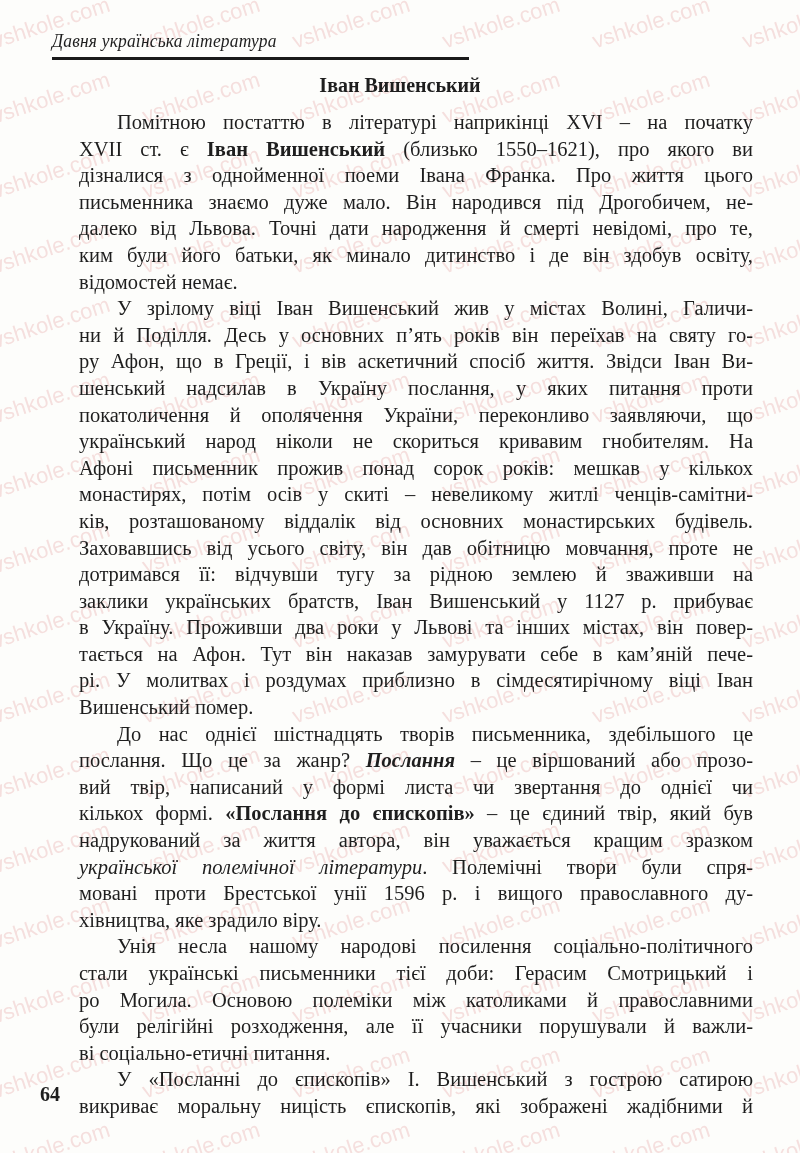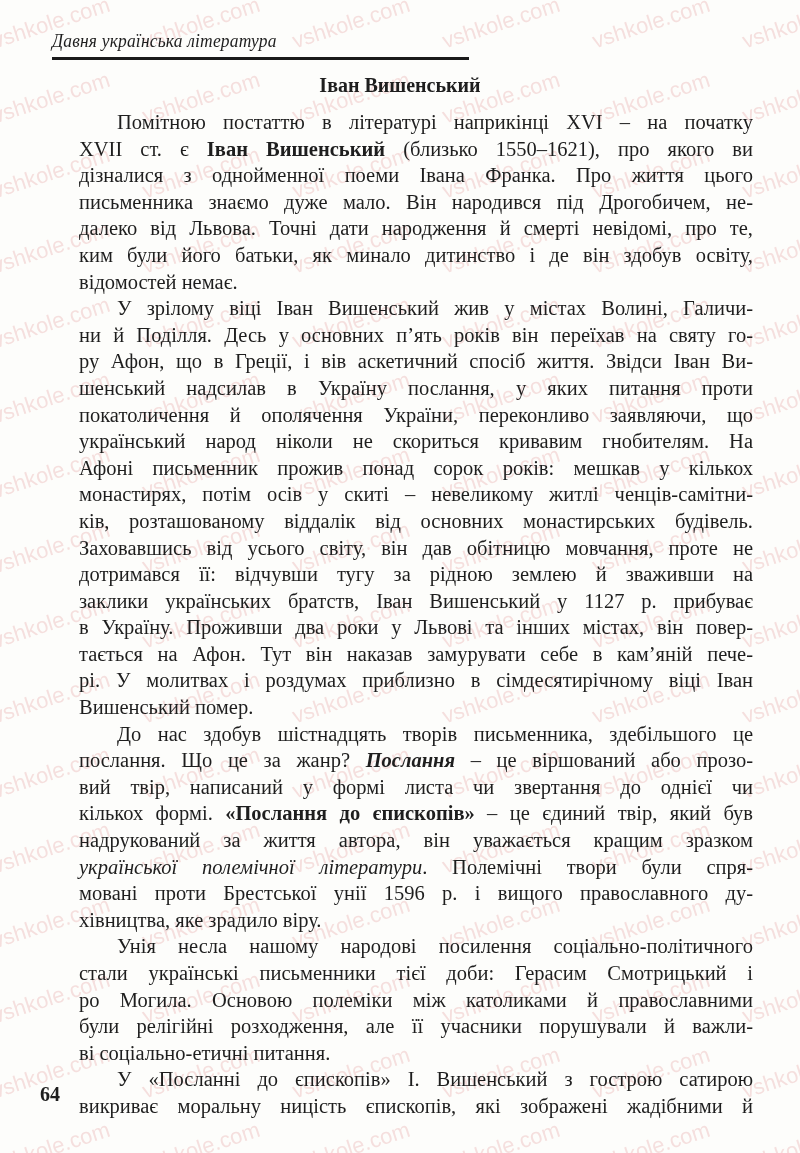--- a/index.html
+++ b/index.html
@@ -167,21 +167,21 @@
       <span class="line"><span>ків, розташованому віддалік від основних монастирських будівель.</span></span>
       <span class="line"><span>Заховавшись від усього світу, він дав обітницю мовчання, проте не</span></span>
       <span class="line"><span>дотримався її: відчувши тугу за рідною землею й зваживши на</span></span>
       <span class="line"><span>заклики українських братств, Іван Вишенський у 1127 р. прибуває</span></span>
       <span class="line"><span>в Україну. Проживши два роки у Львові та інших містах, він повер-</span></span>
       <span class="line"><span>тається на Афон. Тут він наказав замурувати себе в кам’яній пече-</span></span>
       <span class="line"><span>рі. У молитвах і роздумах приблизно в сімдесятирічному віці Іван</span></span>
       <span class="line last"><span>Вишенський помер.</span></span>
     </div>
     <div>
-      <span class="line indent"><span>До нас здобув шістнадцять творів письменника, здебільшого це</span></span>
+      <span class="line indent"><span>До нас однієї шістнадцять творів письменника, здебільшого це</span></span>
       <span class="line"><span>послання. Що це за жанр? </span><span class="bi">Послання</span><span> – це віршований або прозо-</span></span>
       <span class="line"><span>вий твір, написаний у формі листа чи звертання до однієї чи</span></span>
       <span class="line"><span>кількох формі. </span><span class="b">«Послання до єпископів»</span><span> – це єдиний твір, який був</span></span>
       <span class="line"><span>надрукований за життя автора, він уважається кращим зразком</span></span>
       <span class="line"><span class="i">української полемічної літератури</span><span>. Полемічні твори були спря-</span></span>
       <span class="line"><span>мовані проти Брестської унії 1596 р. і вищого православного ду-</span></span>
       <span class="line last"><span>хівництва, яке зрадило віру.</span></span>
     </div>
     <div>
       <span class="line indent"><span>Унія несла нашому народові посилення соціально-політичного</span></span>

